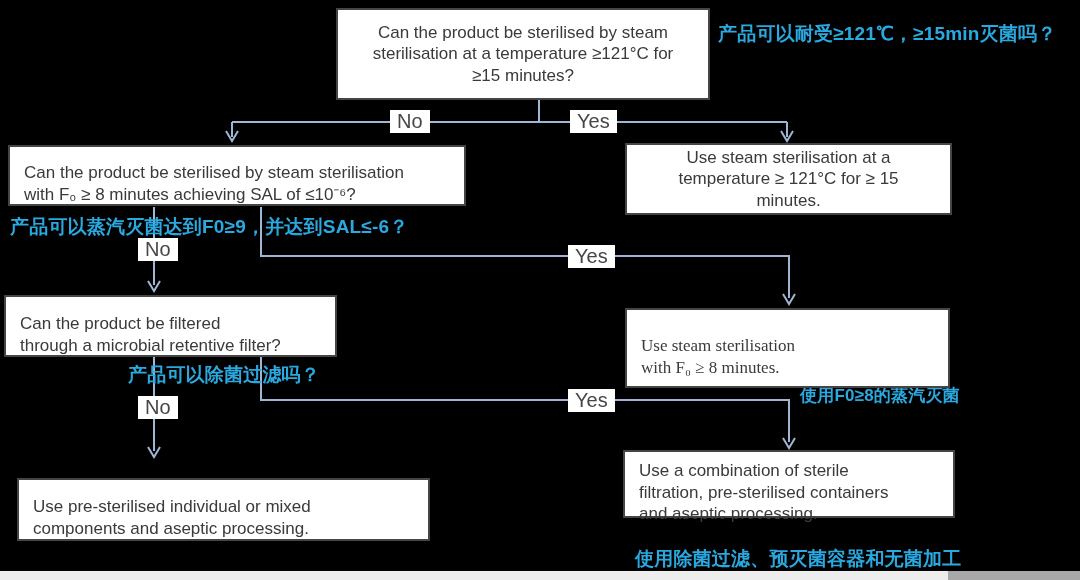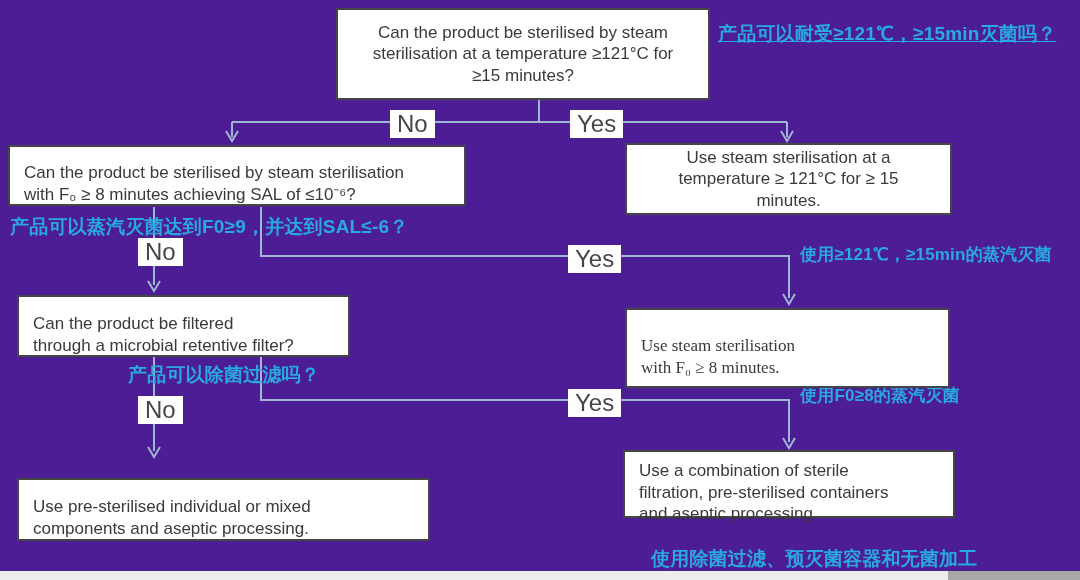--- a/index.html
+++ b/index.html
@@ -1,19 +1,19 @@
 <!DOCTYPE html>
 <html><head>
 <meta charset="utf-8">
 <style>
   html,body{margin:0;padding:0;background:#fff;}
   .canvas{
     position:relative;
     width:1080px;height:580px;
-    background:#4c1d95;
+    background:#000000;
     overflow:hidden;
     font-family:"Liberation Sans", sans-serif;
   }
   svg.connectors{position:absolute;left:0;top:0;z-index:0;}
   .box{
     position:absolute;
     box-sizing:border-box;
     border:2px solid #454545;
     background:#ffffff;
     color:#3a3a3a;
@@ -24,21 +24,21 @@
     display:flex;
     align-items:center;
   }
   .box.center{justify-content:center;text-align:center;padding:2px 6px;}
   .box.left{justify-content:flex-start;text-align:left;padding:19px 10px 2px 14px;}
   .edge-label{
     position:absolute;
     z-index:3;
     background:#ffffff;
     color:#464646;
-    font-size:24px;
+    font-size:20px;
     padding:0 7px;
     line-height:1.15;
   }
   .zh{
     position:absolute;
     z-index:1;
     color:#29a9e0;
     font-weight:bold;
     font-size:19px;
     white-space:nowrap;
@@ -79,21 +79,21 @@
     </g>
   </svg>
 
   <div class="box center" style="left:336px;top:8px;width:374px;height:92px;">Can the product be sterilised by steam
 sterilisation at a temperature ≥121°C for
 ≥15 minutes?</div>
 
   <div class="box left" style="left:8px;top:145px;width:458px;height:61px;">Can the product be sterilised by steam sterilisation
 with F₀ ≥ 8 minutes achieving SAL of ≤10⁻⁶?</div>
 
-  <div class="box left" style="left:17px;top:295px;width:333px;height:62px;">Can the product be filtered
+  <div class="box left" style="left:4px;top:295px;width:333px;height:62px;">Can the product be filtered
 through a microbial retentive filter?</div>
 
   <div class="box left" style="left:17px;top:462px;width:413px;height:63px;margin-top:16px;">Use pre-sterilised individual or mixed
 components and aseptic processing.</div>
 
   <div class="box center" style="left:625px;top:143px;width:327px;height:72px;">Use steam sterilisation at a
 temperature ≥ 121°C for ≥ 15
 minutes.</div>
 
   <div class="box left" style="left:625px;top:308px;width:325px;height:80px;font-family:Liberation Serif, serif;">Use steam sterilisation
@@ -105,30 +105,29 @@
 
   <div class="edge-label" style="left:390px;top:110px;">No</div>
   <div class="edge-label" style="left:570px;top:110px;">Yes</div>
 
   <div class="edge-label" style="left:138px;top:238px;">No</div>
   <div class="edge-label" style="left:568px;top:245px;">Yes</div>
 
   <div class="edge-label" style="left:138px;top:396px;">No</div>
   <div class="edge-label" style="left:568px;top:389px;">Yes</div>
 
-  <div class="zh" style="left:718px;top:21px;text-decoration:underline;">产品可以耐受≥121℃，≥15min灭菌吗？</div>
+  <div class="zh" style="left:718px;top:21px;">产品可以耐受≥121℃，≥15min灭菌吗？</div>
 
   <div class="zh" style="left:10px;top:214px;">产品可以蒸汽灭菌达到F0≥9，并达到SAL≤-6？</div>
 
   <div class="zh" style="left:80px;top:362px;margin-left:48px;">产品可以除菌过滤吗？</div>
 
-  <div class="zh small" style="left:800px;top:243px;">使用≥121℃，≥15min的蒸汽灭菌</div>
 
   <div class="zh small" style="left:800px;top:384px;">使用F0≥8的蒸汽灭菌</div>
 
   <div class="zh" style="left:52px;top:516px;">使用预先灭菌的组分并无菌加工</div>
 
-  <div class="zh" style="left:651px;top:546px;">使用除菌过滤、预灭菌容器和无菌加工</div>
+  <div class="zh" style="left:635px;top:546px;">使用除菌过滤、预灭菌容器和无菌加工</div>
 
   <div class="strip" style="left:0;top:571px;width:1080px;height:9px;background:#ededed;"></div>
   <div class="strip" style="left:948px;top:571px;width:132px;height:9px;background:#a8a8a8;"></div>
 
 </div>
 
 </body></html>

